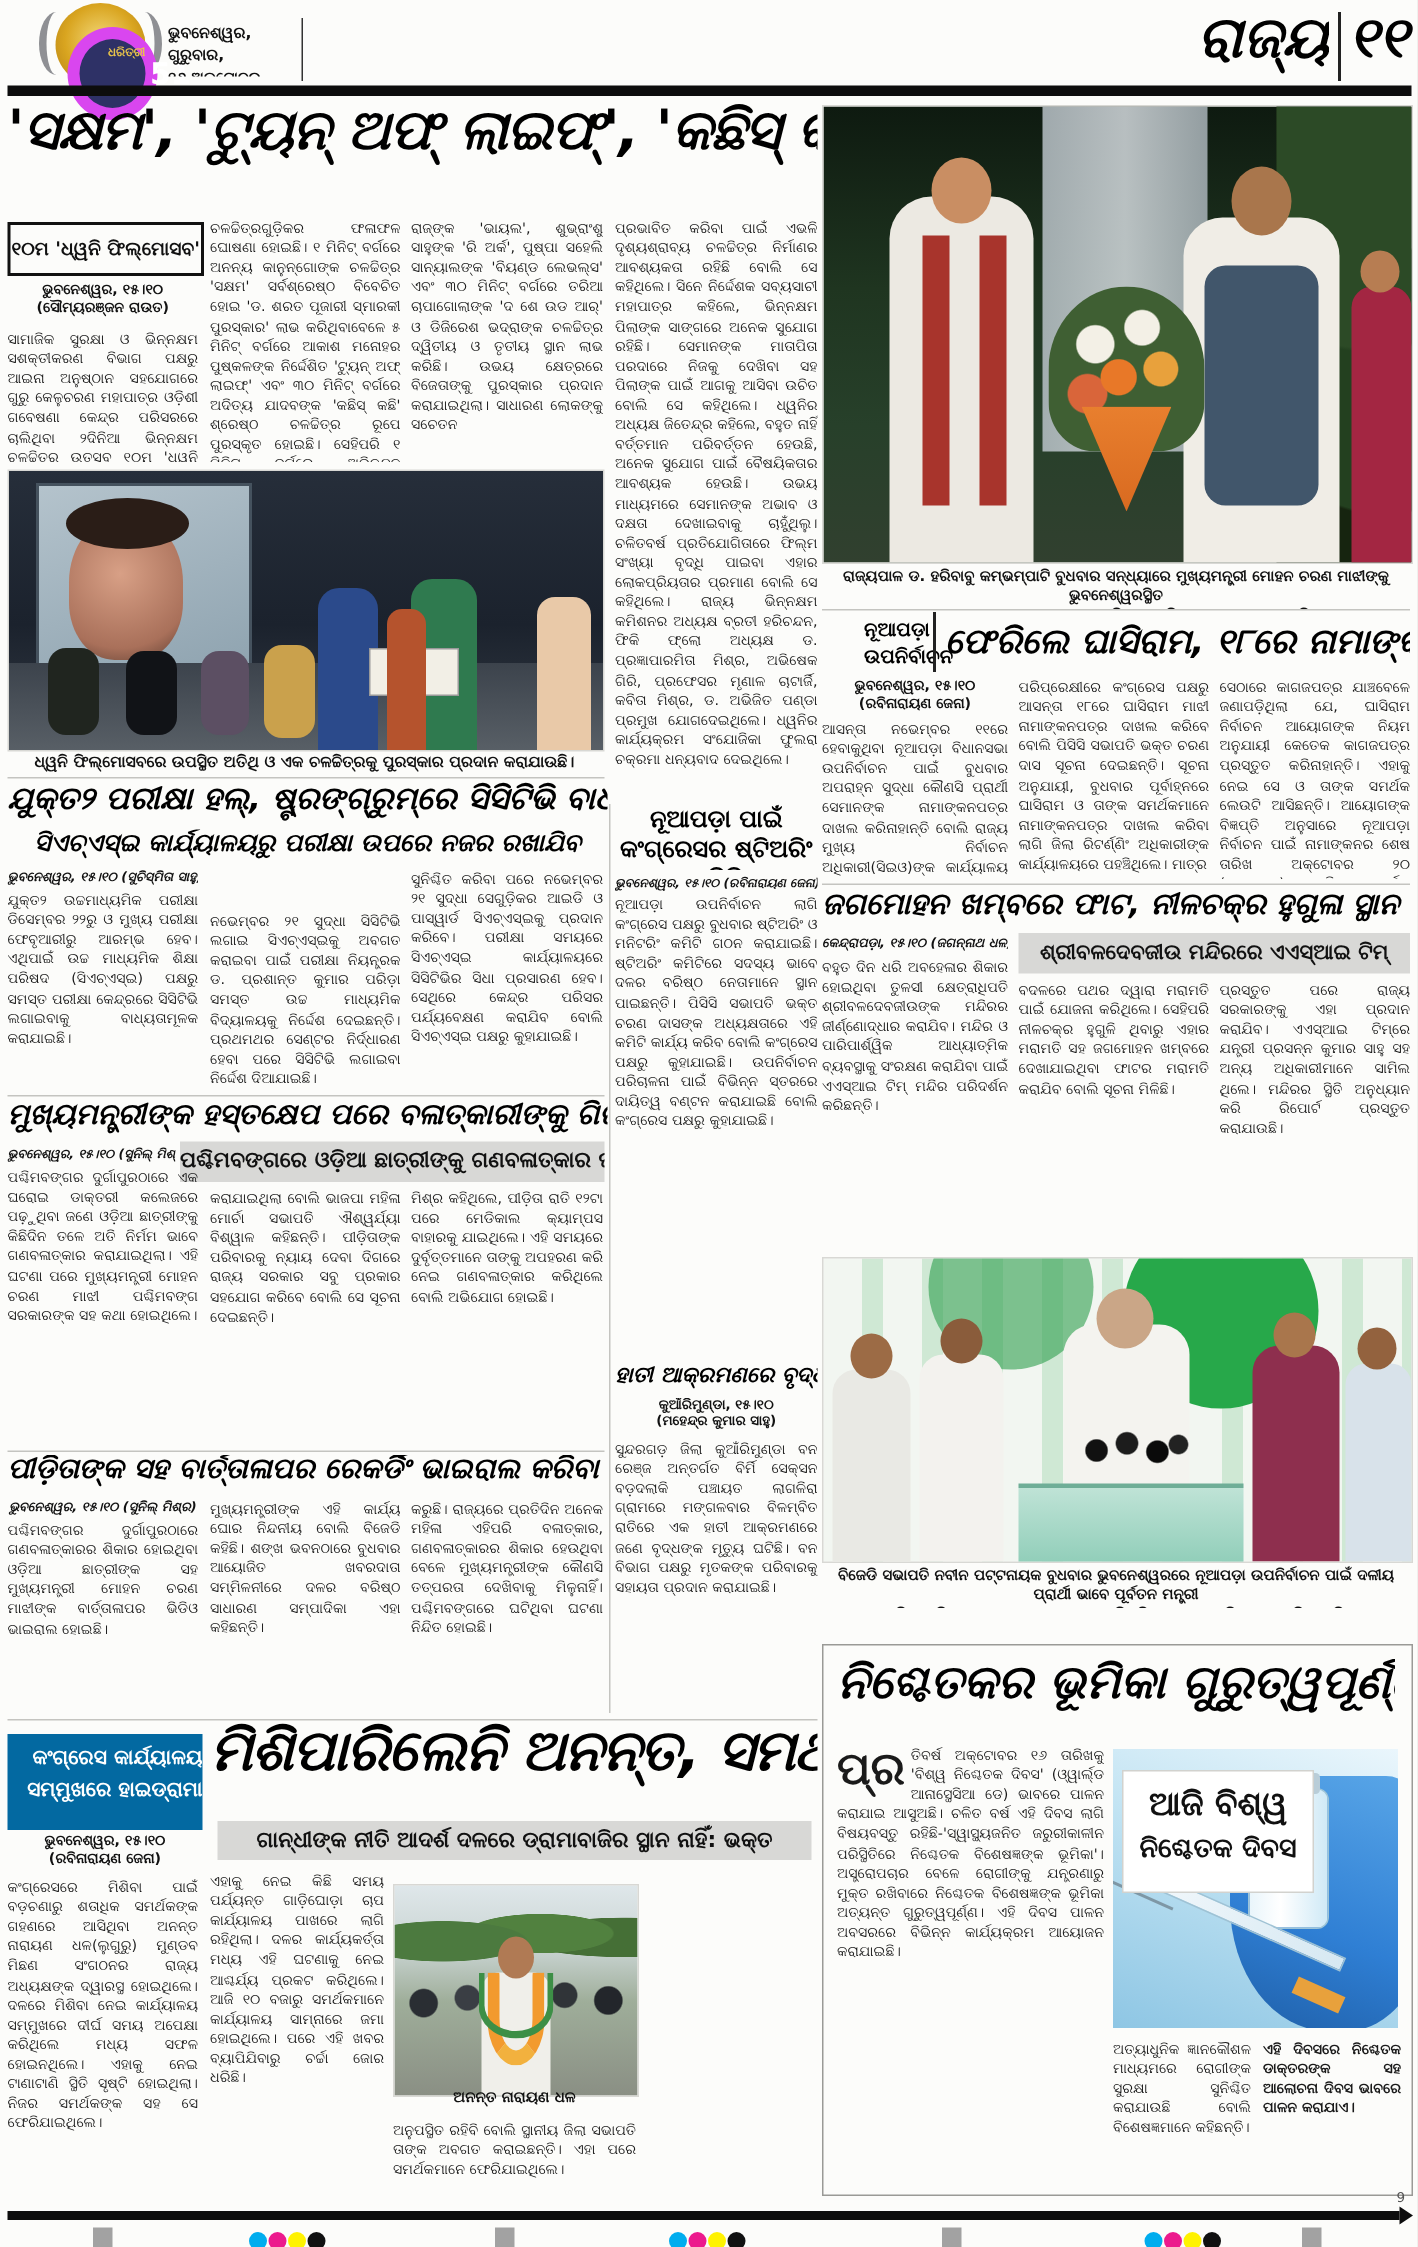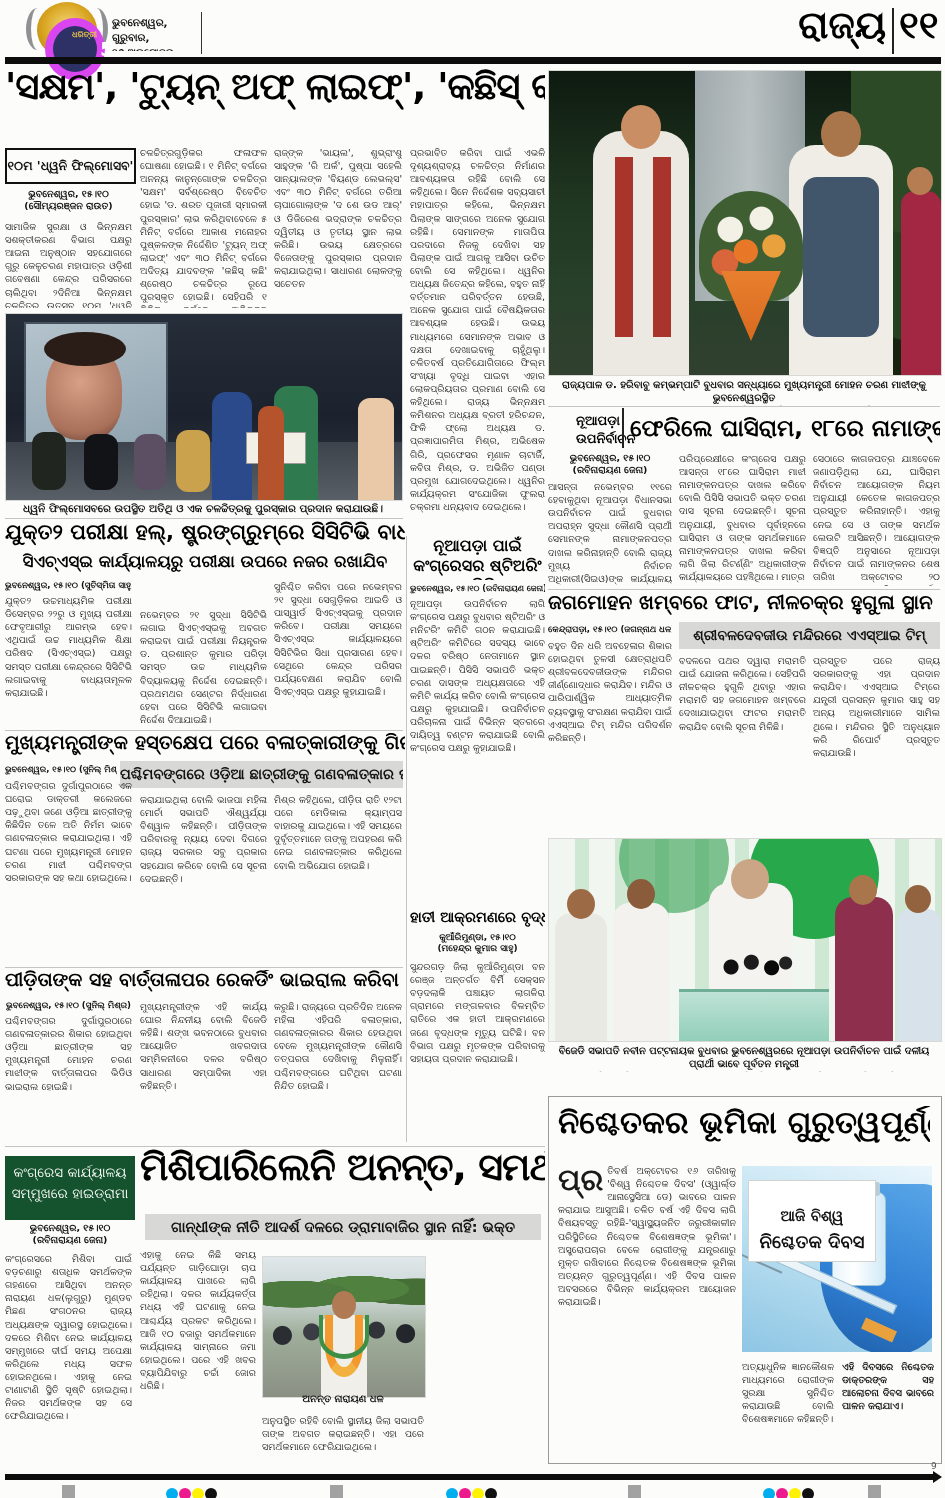--- a/index.html
+++ b/index.html
@@ -8,22 +8,22 @@
   .abs{position:absolute;}
   .hl{font-weight:bold;color:#000;line-height:1.05;overflow:hidden;}
   .body{font-size:9.5px;line-height:1.38;text-align:justify;overflow:hidden;overflow-wrap:anywhere;color:#1a1a1a;}
   .dl{font-size:9.5px;font-weight:bold;text-align:center;line-height:1.25;overflow:hidden;}
   .cap{font-size:10.5px;font-weight:bold;text-align:center;line-height:1.3;overflow:hidden;}
   .gsub{background:#d8d8d6;font-weight:bold;text-align:center;overflow:hidden;}
   .hr{position:absolute;height:1px;background:#c4c4c0;}
   .vr{position:absolute;width:1px;background:#c4c4c0;}
   .photo{position:absolute;overflow:hidden;border:1px solid #d8d8d4;background:#222;}
   .ph{position:absolute;}
-  .blackbox{background:#14532d;color:#fff;font-weight:normal;text-align:center;overflow:hidden;}
-  .nowrap{white-space:nowrap;}
+  .blackbox{background:#0369a1;color:#fff;font-weight:bold;text-align:right;overflow:hidden;}
+  .nowrap{white-space:nowrap;font-style:italic;}
   .regsq{position:absolute;width:13px;height:13px;background:#a2a2a2;}
   .dot{display:inline-block;width:12px;height:12px;border-radius:50%;margin-right:1px;}
 </style>
 </head>
 <body>
 
 <div class="page">
 
   <div class="abs" style="left:0;top:0;width:945px;height:64px;">
 
@@ -211,21 +211,21 @@
   <div class="photo" style="left:742px;top:1166px;width:190px;height:186px;border:none;background:linear-gradient(200deg,#eaf6fc 0%,#bfe2f2 45%,#8ec6e4 100%);">
     <div class="ph" style="right:-18px;top:18px;width:130px;height:170px;border-radius:40% 20% 40% 50%;background:linear-gradient(200deg,#5aa7e8,#2f7fd4 60%,#1f5fa8);"></div>
     <div class="ph" style="right:78px;top:56px;width:46px;height:26px;border-radius:14px;background:#3b8ada;transform:rotate(-24deg);"></div>
     <div class="ph" style="right:46px;top:26px;width:52px;height:92px;border-radius:8px;background:linear-gradient(90deg,#e9f5fb,#ffffff 40%,#cfe9f6);border:1px solid #9cc4d8;"></div>
     <div class="ph" style="right:52px;top:16px;width:40px;height:14px;border-radius:3px;background:#b9cdd8;"></div>
     <div class="ph" style="left:8px;top:108px;width:150px;height:8px;background:linear-gradient(90deg,#f4f9fc,#d6e8f2);border:1px solid #9fc2d4;transform:rotate(24deg);"></div>
     <div class="ph" style="left:-6px;top:96px;width:48px;height:2px;background:#7e97a5;transform:rotate(24deg);"></div>
     <div class="ph" style="left:120px;top:158px;width:34px;height:12px;background:#e8a13c;transform:rotate(24deg);"></div>
   </div>
   <div class="abs" style="left:748px;top:1180px;width:126px;height:80px;background:#ffffff;border:1px solid #d2d2ce;text-align:center;font-weight:bold;overflow:hidden;">
-    <div style="font-size:15px;margin-top:26px;">ଆଜି ବିଶ୍ୱ</div>
+    <div style="font-size:22px;margin-top:10px;">ଆଜି ବିଶ୍ୱ</div>
     <div style="font-size:18px;margin-top:6px;">ନିଶ୍ଚେତକ ଦିବସ</div>
   </div>
   <div class="abs body" style="left:558px;top:1164px;width:178px;height:292px;">
     <span style="float:left;font-size:30px;font-weight:bold;line-height:.9;margin:2px 4px 0 0;">ପ୍ର</span><span>ତିବର୍ଷ ଅକ୍ଟୋବର ୧୬ ତାରିଖକୁ 'ବିଶ୍ୱ ନିଶ୍ଚେତକ ଦିବସ' (ଓ୍ୱାର୍ଲ୍ଡ ଆନାସ୍ଥେସିଆ ଡେ) ଭାବରେ ପାଳନ କରାଯାଇ ଆସୁଅଛି। ଚଳିତ ବର୍ଷ ଏହି ଦିବସ ଲାଗି ବିଷୟବସ୍ତୁ ରହିଛି-'ସ୍ୱାସ୍ଥ୍ୟଜନିତ ଜରୁରୀକାଳୀନ ପରିସ୍ଥିତିରେ ନିଶ୍ଚେତକ ବିଶେଷଜ୍ଞଙ୍କ ଭୂମିକା'। ଅସ୍ତ୍ରୋପଚାର ବେଳେ ରୋଗୀଙ୍କୁ ଯନ୍ତ୍ରଣାରୁ ମୁକ୍ତ ରଖିବାରେ ନିଶ୍ଚେତକ ବିଶେଷଜ୍ଞଙ୍କ ଭୂମିକା ଅତ୍ୟନ୍ତ ଗୁରୁତ୍ୱପୂର୍ଣ୍ଣ। ଏହି ଦିବସ ପାଳନ ଅବସରରେ ବିଭିନ୍ନ କାର୍ଯ୍ୟକ୍ରମ ଆୟୋଜନ କରାଯାଇଛି।</span>
   </div>
   <div class="abs body" style="left:742px;top:1360px;width:92px;height:96px;">ଅତ୍ୟାଧୁନିକ ଜ୍ଞାନକୌଶଳ ମାଧ୍ୟମରେ ରୋଗୀଙ୍କ ସୁରକ୍ଷା ସୁନିଶ୍ଚିତ କରାଯାଉଛି ବୋଲି ବିଶେଷଜ୍ଞମାନେ କହିଛନ୍ତି।</div>
   <div class="abs body" style="left:842px;top:1360px;width:92px;height:96px;font-weight:bold;">ଏହି ଦିବସରେ ନିଶ୍ଚେତକ ଡାକ୍ତରଙ୍କ ସହ ଆଲୋଚନା ଦିବସ ଭାବରେ ପାଳନ କରାଯାଏ।</div>
 
   <div class="abs" style="left:5px;top:1474px;width:928px;height:6px;background:#0d0d0d;"></div>
   <div class="abs" style="left:933px;top:1471px;width:0;height:0;border-top:6px solid transparent;border-bottom:6px solid transparent;border-left:9px solid #0d0d0d;"></div>

